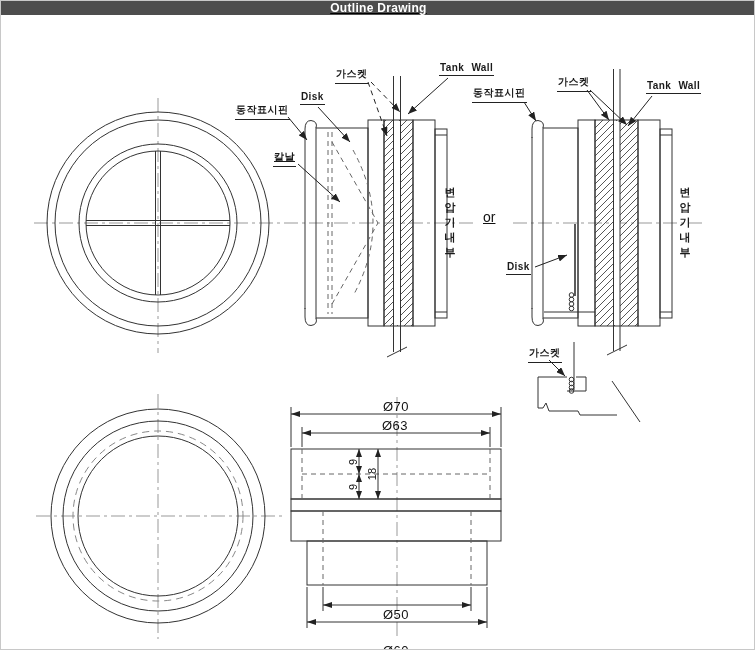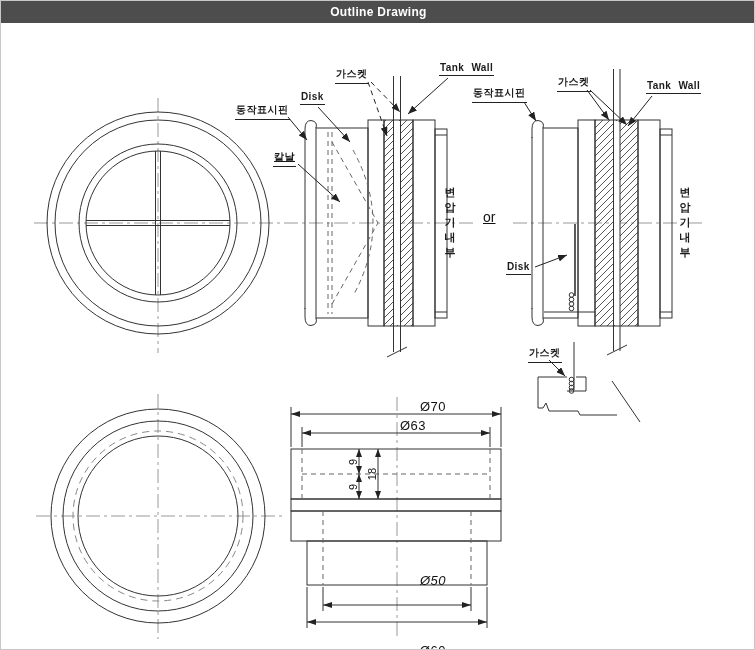--- a/index.html
+++ b/index.html
@@ -1,28 +1,28 @@
 <!DOCTYPE html>
 <html><head>
 <meta charset="utf-8">
 <style>
   html,body{margin:0;padding:0;background:#fff;}
   .page{position:relative;width:755px;height:650px;background:#fff;border:1px solid #c8c8c8;
         box-sizing:border-box;overflow:hidden;font-family:"Liberation Sans","DejaVu Sans",sans-serif;}
-  .hdr{position:absolute;left:0;top:0;width:755px;height:22px;background:#4d4d4d;
-       display:flex;align-items:center;justify-content:center;}
+  .hdr{position:absolute;left:0;top:0;width:755px;height:14px;background:#4d4d4d;
+       display:flex;align-items:center;justify-content:center;text-decoration:underline;}
   .hdr span{color:#fff;font-size:12px;font-weight:bold;letter-spacing:0.3px;}
   svg.canvas{position:absolute;left:0;top:0;}
   .lbl{position:absolute;color:#1a1a1a;font-size:10px;font-weight:bold;letter-spacing:0.5px;
        border-bottom:1px solid #222;padding:0 1px 2px 1px;white-space:nowrap;z-index:3;background:transparent;}
   .lbl.en{font-weight:600;font-size:10px;word-spacing:4px;letter-spacing:0.4px;}
   .vtext{position:absolute;writing-mode:vertical-rl;text-orientation:upright;color:#1a1a1a;
          font-size:11px;font-weight:bold;letter-spacing:4px;z-index:3;}
   .ortext{position:absolute;color:#111;font-size:14px;z-index:3;}
-  .dim{position:absolute;color:#111;font-size:13px;text-align:right;z-index:3;letter-spacing:0.5px;}
+  .dim{position:absolute;color:#111;font-size:13px;text-align:center;z-index:3;letter-spacing:0.5px;}
   .vdim{position:absolute;color:#111;font-size:11px;width:20px;height:12px;line-height:12px;text-align:center;
         transform:rotate(-90deg);z-index:3;}
 </style>
 </head>
 <body>
 
 <div class="page">
 
   <div class="hdr">
     <span>Outline Drawing</span>
@@ -208,20 +208,20 @@
   <div class="lbl" style="left:556px;top:74px;">가스켓</div>
   <div class="lbl en" style="left:645px;top:79px;">Tank Wall</div>
   <div class="lbl en" style="left:505px;top:260px;">Disk</div>
   <div class="lbl" style="left:527px;top:345px;">가스켓</div>
 
   <div class="vtext" style="left:441px;top:178px;">변압기내부</div>
   <div class="vtext" style="left:676px;top:178px;">변압기내부</div>
   <div class="ortext" style="left:482px;top:208px;text-decoration:underline;">or</div>
 
   <div class="dim" style="left:345px;top:398px;width:100px;">Ø70</div>
-  <div class="dim" style="left:325px;top:417px;width:100px;">Ø63</div>
+  <div class="dim" style="left:344px;top:417px;width:100px;">Ø63</div>
   <div class="vdim" style="left:342px;top:455px;">9</div>
   <div class="vdim" style="left:361px;top:467px;">18</div>
   <div class="vdim" style="left:342px;top:480px;">9</div>
-  <div class="dim" style="left:345px;top:572px;width:100px;font-style:italic;">Ø50</div>
+  <div class="dim" style="left:345px;top:606px;width:100px;">Ø50</div>
   <div class="dim" style="left:345px;top:642px;width:100px;">Ø60</div>
 
 </div>
 
 </body></html>

